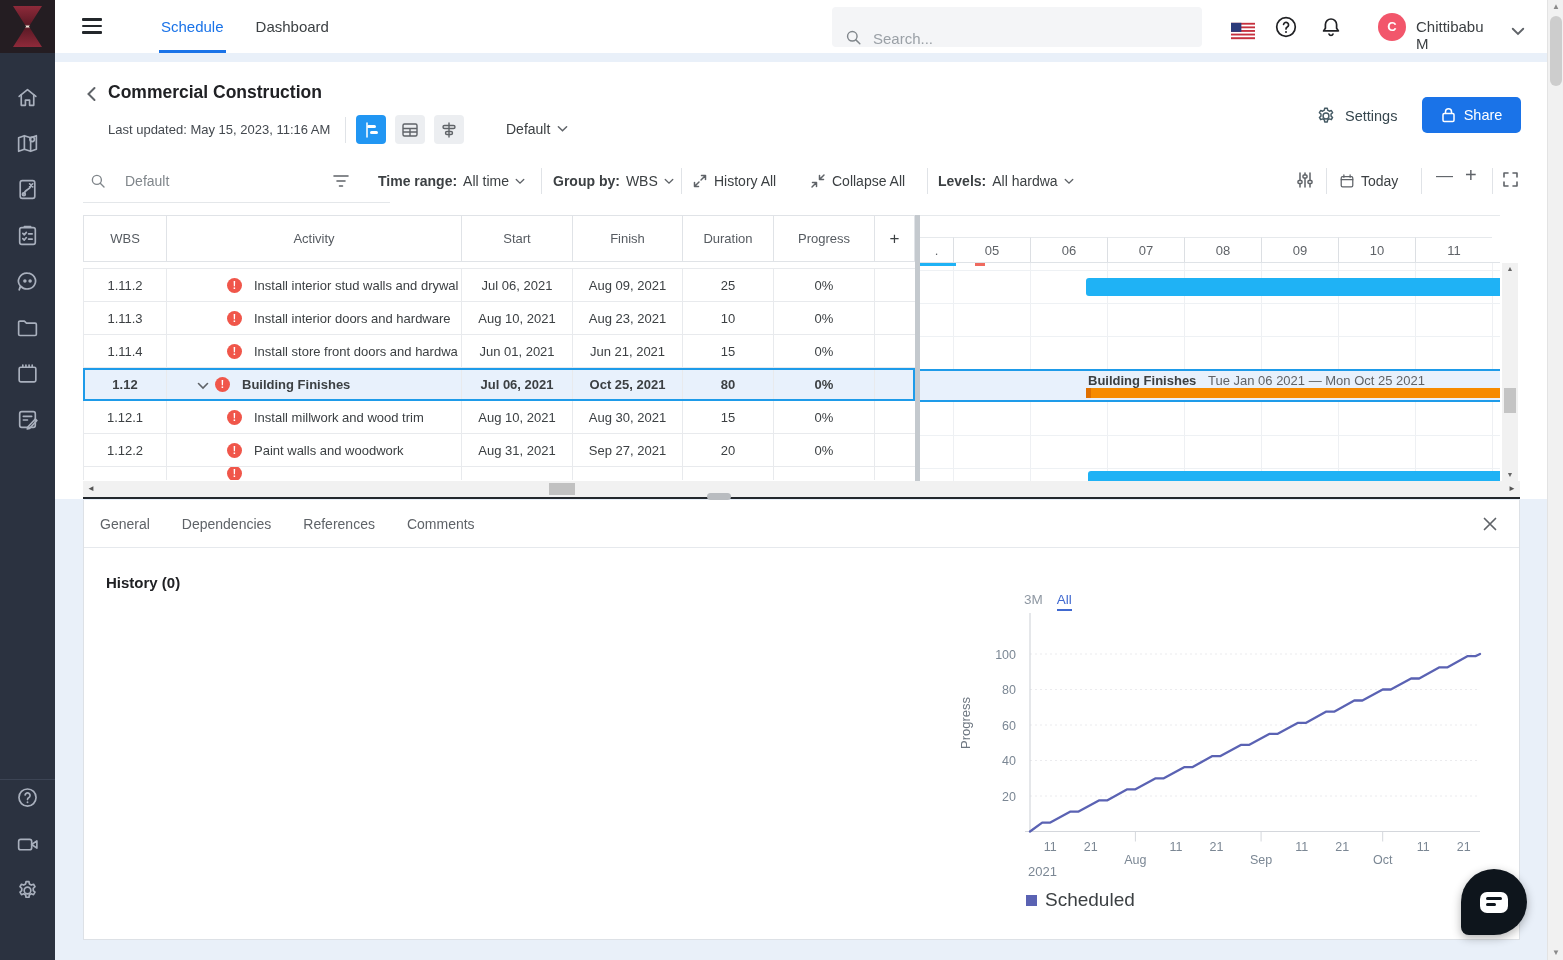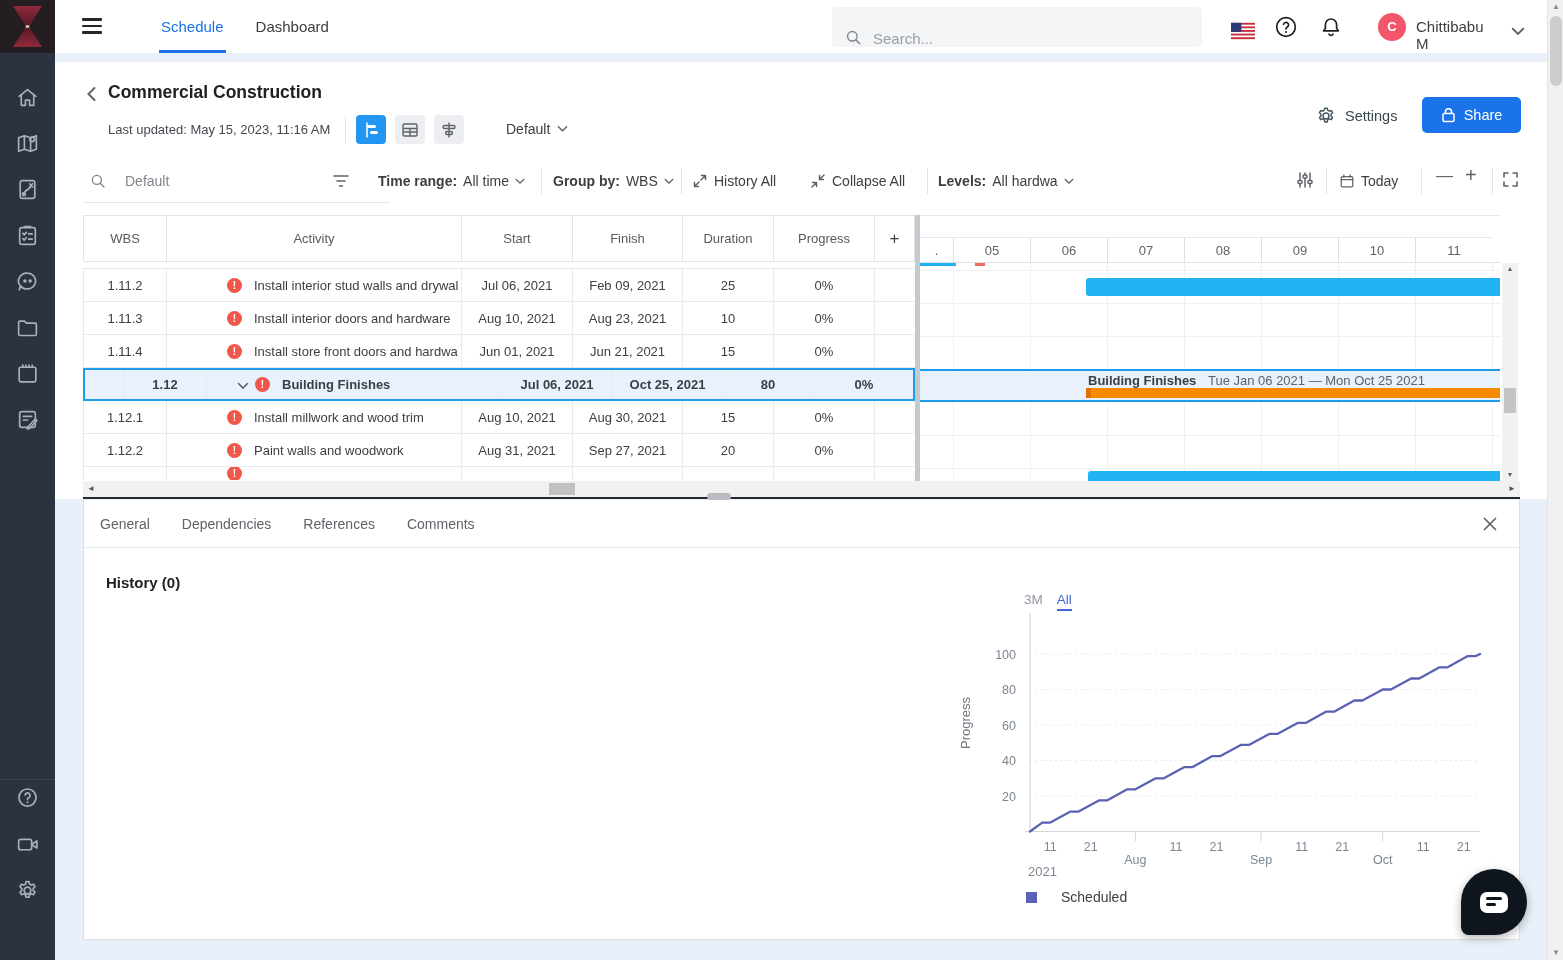--- a/index.html
+++ b/index.html
@@ -81,21 +81,21 @@
   .sliver { height:7px; border-bottom:1px solid #e8eaed; }
   .trow { display:flex; height:33px; border-bottom:1px solid #e8eaed; font-size:13px; background:#fff; cursor:pointer; }
   .trow .cell { border-right:1px solid #e8eaed; display:flex; align-items:center; justify-content:center; overflow:hidden; white-space:nowrap; }
   .trow .cell:first-child { border-left:1px solid #e8eaed; }
   .trow .c-act { justify-content:flex-start; }
   .warn { width:15px; height:15px; min-width:15px; border-radius:50%; background:#f0564a; color:#fff; font-size:10px; font-weight:bold; text-align:center; line-height:15px; }
   .expander { width:12px; height:12px; color:#5f6368; margin-right:6px; }
   .trow .act-label { margin-left:12px; }
   .trow.child .warn { margin-left:60px; }
   .trow.parent .expander { margin-left:30px; }
-  .trow.sel { background:#e8f1fc; font-weight:bold; outline:2px solid #1e9be9; outline-offset:-2px; position:relative; z-index:2;justify-content:flex-end; }
+  .trow.sel { background:#e8f1fc; font-weight:bold; outline:2px solid #1e9be9; outline-offset:-2px; position:relative; z-index:2; }
   .trow.partial { height:13px; overflow:hidden; border-bottom:none; }
 
   
   #splitter { position:absolute; left:860px; top:153px; width:5px; height:266px; background:#c4c9ce; cursor:col-resize; }
   #g-head { position:absolute; left:865px; top:153px; width:580px; height:47px; border-top:1px solid #e6e9ec; display:flex; align-items:flex-end; overflow:hidden; }
   #g-head .gcell { height:25px; border-top:1px solid #e6e9ec; line-height:25px; text-align:center; font-size:13px; color:#5f6368; }
   #g-head .gcell + .gcell { border-left:1px solid #dcdfe3; }
   #g-body { position:absolute; left:865px; top:200px; width:580px; height:219px; border-top:1px solid #dfe3e7; overflow:hidden;
      background-image:repeating-linear-gradient(90deg,#eef0f3 0 1px,transparent 1px 77px); background-position:33px 0; }
   .g-rowline { position:absolute; left:0; width:580px; height:1px; background:#eef1f4; }
@@ -130,21 +130,21 @@
   #dock-close { position:absolute; right:21px; top:16px; width:16px; height:16px; color:#5f6368; cursor:pointer; }
   #history-h { position:absolute; left:22px; top:74px; font-size:15px; font-weight:bold; color:#202124; }
   #chart-range { position:absolute; left:940px; top:92px; font-size:13.5px; display:flex; gap:14px; }
   #range-3m { color:#8f98a3; cursor:pointer; }
   #range-all { color:#4069d0; border-bottom:2px solid #4069d0; padding-bottom:2px; cursor:pointer; }
   #chart-wrap { position:absolute; left:872px; top:85px; width:545px; height:295px; }
   #chart-wrap svg { width:545px; height:295px; }
   .tick { font-size:12.5px; fill:#7b8794; font-family:"Liberation Sans",sans-serif; }
   .axis-label { font-size:13px; fill:#6d7680; font-family:"Liberation Sans",sans-serif; }
   #chart-year { position:absolute; left:944px; top:364px; font-size:13px; color:#7b8794; }
-  #chart-legend { position:absolute; left:942px; top:389px; display:flex; align-items:center; gap:24px; font-size:14px; color:#3c4043; }
+  #chart-legend { position:absolute; left:942px; top:389px; display:flex; align-items:center; gap:8px; font-size:19px; color:#3c4043; }
   #legend-swatch { width:11px; height:11px; }
 
   
   #chat-fab { position:absolute; left:1461px; top:869px; width:66px; height:66px; background:#0e151c; border-radius:50% 50% 50% 12%; cursor:pointer; box-shadow:0 3px 10px rgba(0,0,0,.3); }
   #chat-fab .bubble { position:absolute; left:19px; top:23px; width:28px; height:21px; background:#fff; border-radius:7px; }
   #chat-fab .bubble i { position:absolute; left:6px; height:3px; background:#0e151c; border-radius:2px; }
   #chat-fab .bubble i:nth-child(1){ top:5px; width:16px; }
   #chat-fab .bubble i:nth-child(2){ top:11px; width:10px; }
 </style>
 </head>
@@ -394,21 +394,21 @@
       <div class="sliver"></div>
 
       <div class="trow child">
     <div class="cell w-wbs c-wbs">1.11.2</div>
     <div class="cell w-act c-act">
 
       <span class="warn">!</span>
       <span class="act-label">Install interior stud walls and drywal</span>
     </div>
     <div class="cell w-start c-start">Jul 06, 2021</div>
-    <div class="cell w-fin c-fin">Feb 09, 2021</div>
+    <div class="cell w-fin c-fin">Aug 09, 2021</div>
     <div class="cell w-dur c-dur">25</div>
     <div class="cell w-prog c-prog">0%</div>
   </div>
           <div class="trow child">
     <div class="cell w-wbs c-wbs">1.11.3</div>
     <div class="cell w-act c-act">
 
       <span class="warn">!</span>
       <span class="act-label">Install interior doors and hardware</span>
     </div>

